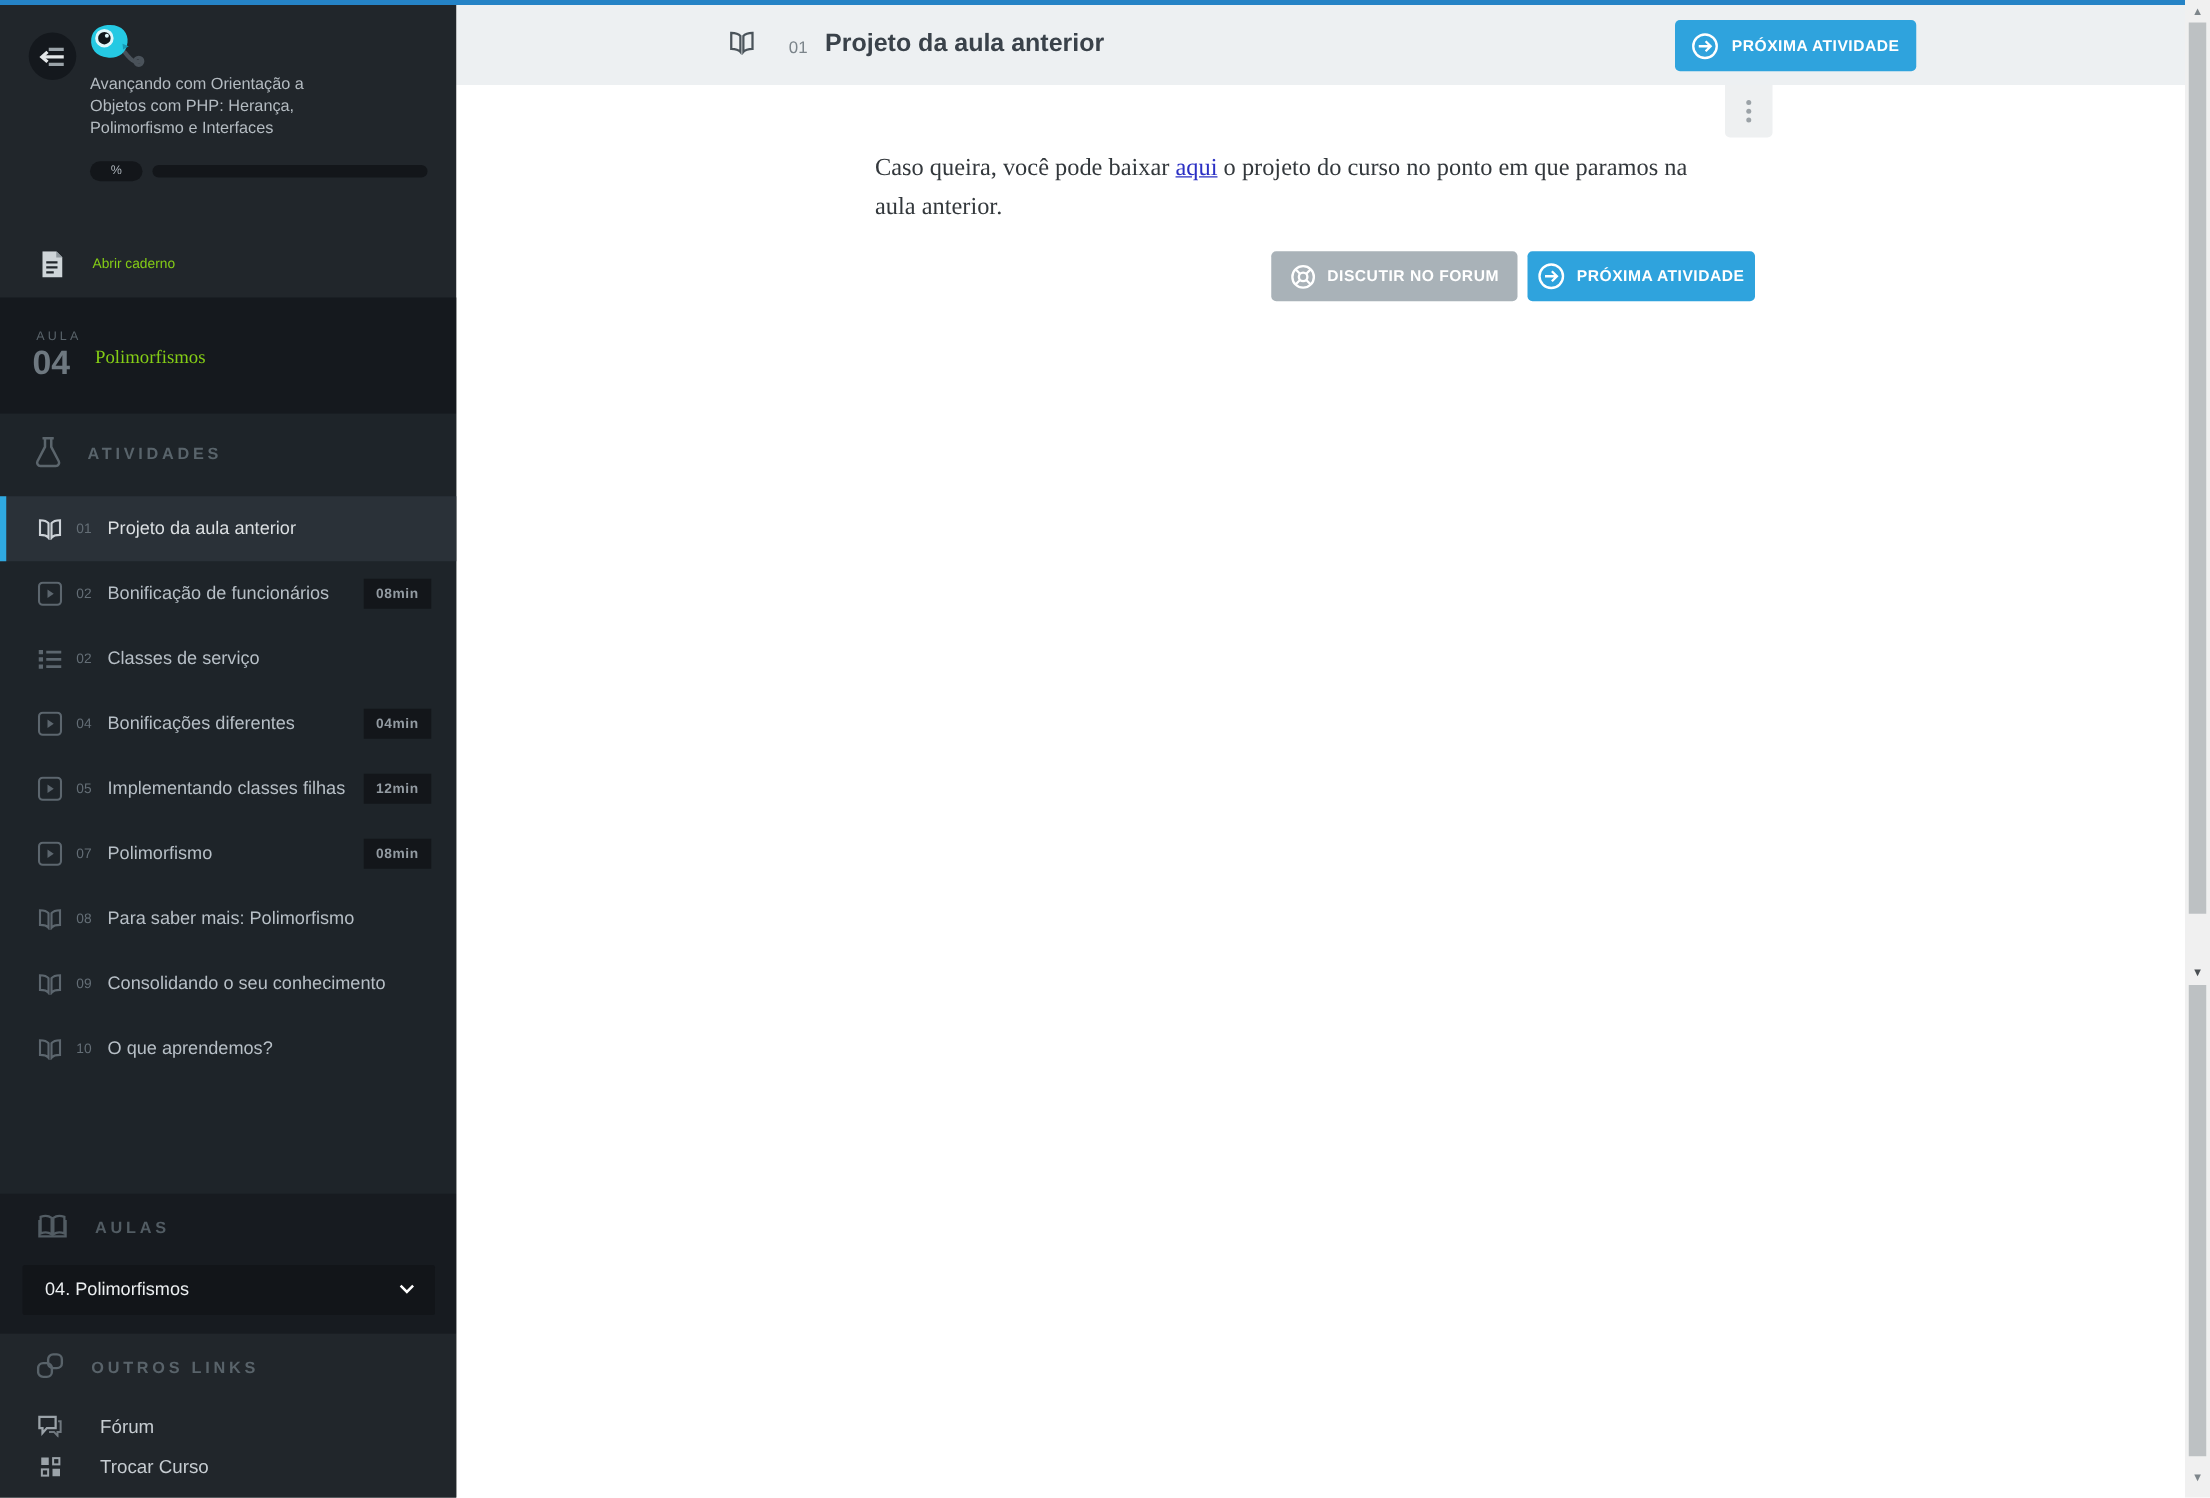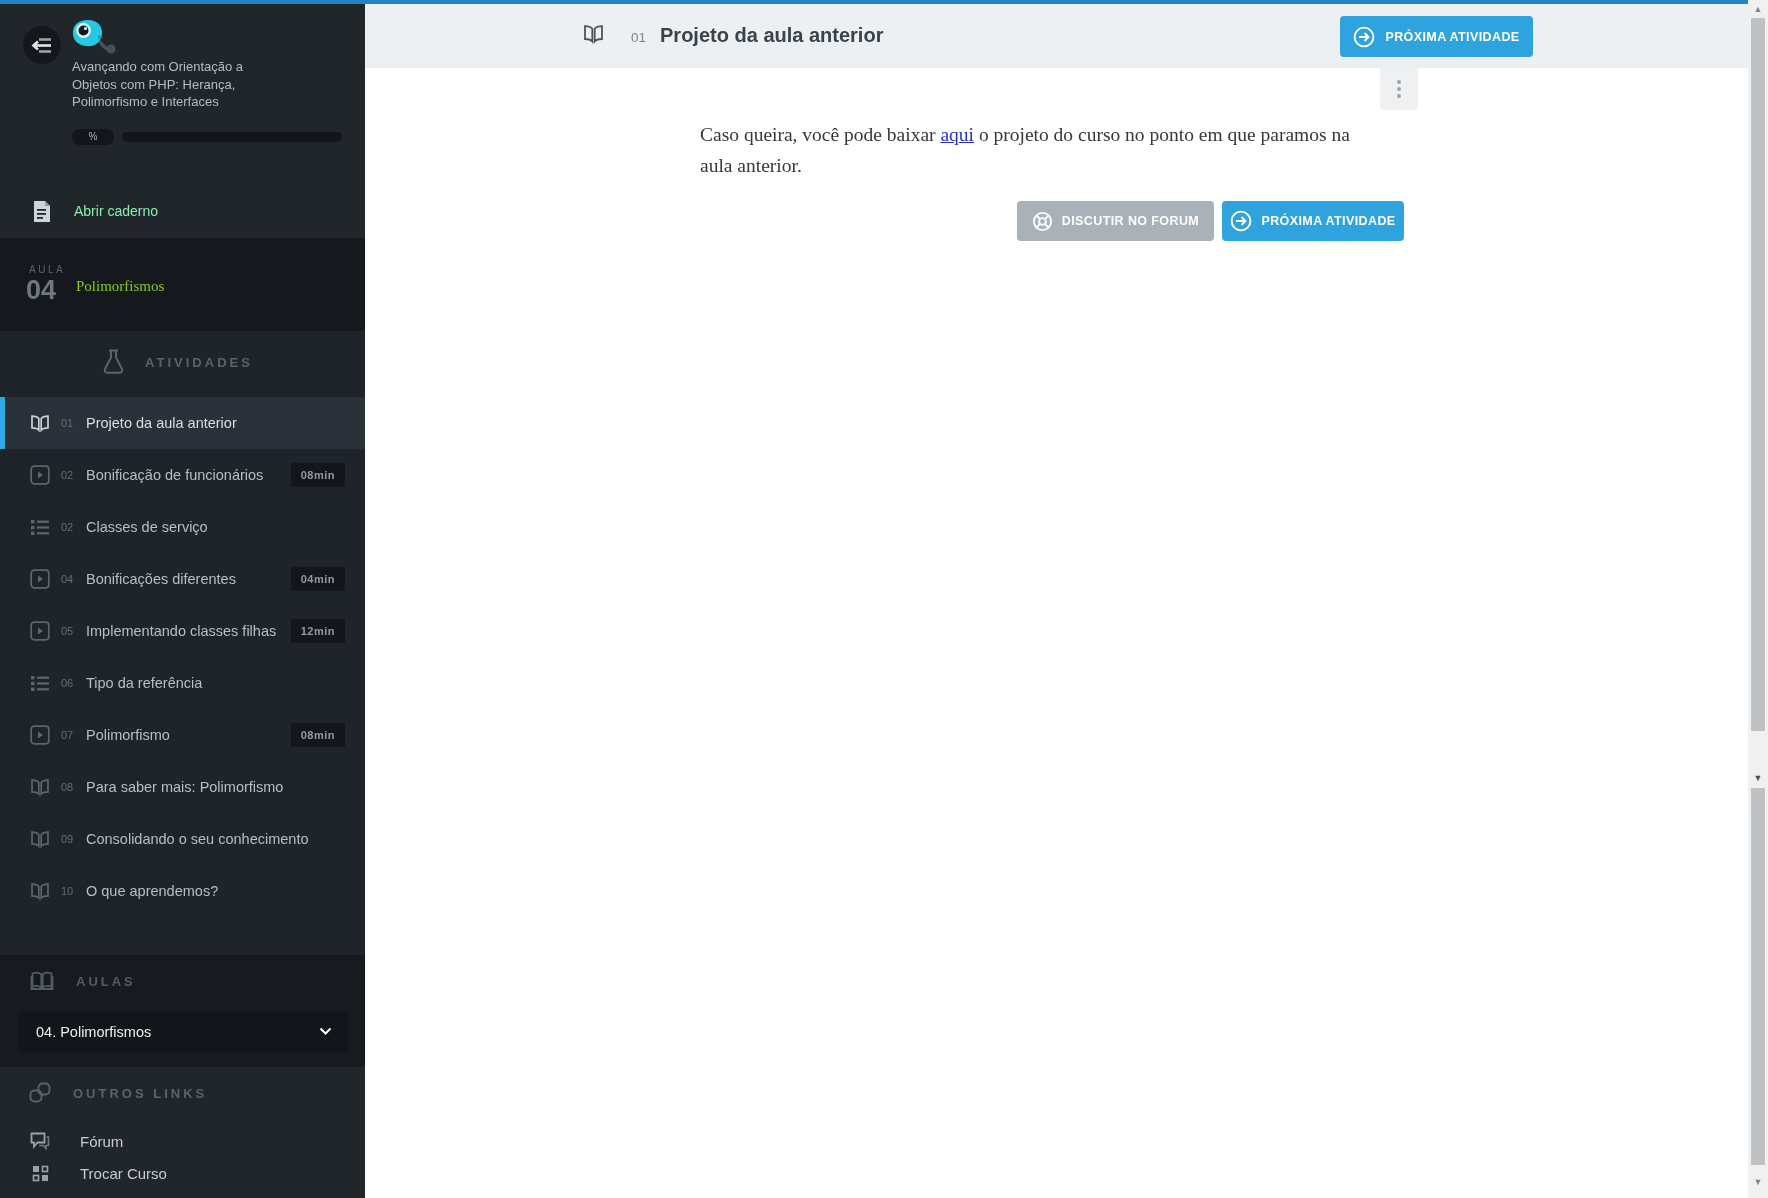--- a/index.html
+++ b/index.html
@@ -18,31 +18,31 @@
   .logo { position:absolute; left:70px; top:18px; width:50px; height:46px; }
   .course-title { position:absolute; left:72px; top:58px; width:190px;
                   font-size:13px; line-height:17.5px; color:#b4bbc1; }
   .progress-pill { position:absolute; left:72px; top:129px; width:42px; height:16px; border-radius:9px;
                    background:#13161a; color:#a9b0b6; font-size:10px; text-align:center; line-height:16px; }
   .progress-track { position:absolute; left:122px; top:132px; width:220px; height:10px; border-radius:5px; background:#13161a; }
 
   .open-notebook { position:absolute; left:0; top:186px; width:365px; height:50px;
                    display:flex; align-items:center; cursor:pointer; }
   .open-notebook .icn { margin-left:33px; }
-  .open-notebook .lbl { margin-left:24px; font-size:14px; color:#86efac; }
+  .open-notebook .lbl { margin-left:24px; font-size:11px; color:#84cc16; }
 
   .lesson-band { position:absolute; left:0; top:238px; width:365px; height:93px; background:#15191e; }
   .aula-kicker { position:absolute; left:29px; top:26px; font-size:10px; letter-spacing:2.5px; color:#59636a; }
   .aula-number { position:absolute; left:26px; top:37px; font-size:27px; font-weight:bold; color:#6e7880; }
   .aula-title  { position:absolute; left:76px; top:40px; font-size:15px; color:#84cc16;font-family:Liberation Serif, serif; }
 
   .activities-section { position:absolute; left:0; top:331px; width:365px; height:624px; background:#1e2429; }
   .section-head { position:absolute; display:flex; align-items:center; color:#59646b; }
   .section-head .s-lbl { font-size:13px; font-weight:bold; letter-spacing:3px; }
-  .act-head { left:28px; top:18px; width:300px; gap:21px;justify-content:center; }
+  .act-head { left:28px; top:18px; width:300px; gap:21px; }
 
   .act-list { position:absolute; left:0; top:66px; width:365px; }
   .act-row { position:relative; height:52px; display:flex; align-items:center; padding-left:28px; cursor:pointer; }
   .act-row .a-icn { width:24px; display:flex; justify-content:center; color:#5c666e; flex:none; }
   .act-row .a-num { margin-left:9px; width:22px; font-size:11px; color:#646e76; flex:none; }
   .act-row .a-lbl { margin-left:3px; font-size:14.5px; color:#b7bfc6; white-space:nowrap; }
   .act-row .a-badge { position:absolute; right:20px; top:14px; background:#13161a; color:#939ba2;
                       font-size:11px; font-weight:bold; letter-spacing:0.5px; padding:6px 10px; }
   .act-row.active { background:#2a3138; border-left:5px solid #2fa9e1; padding-left:23px; }
   .act-row.active .a-icn { color:#ccd2d7; }
@@ -224,34 +224,20 @@
           <svg width="20" height="20" viewBox="0 0 20 20">
             <rect x="1.2" y="1.2" width="17.6" height="17.6" rx="3" fill="none" stroke="currentColor" stroke-width="1.7"></rect>
             <path d="M8 6.6 L13 10 L8 13.4 Z" fill="currentColor"></path>
           </svg>
         </span>
         <span class="a-num">05</span>
         <span class="a-lbl">Implementando classes filhas</span>
         <span class="a-badge">12min</span>
       </div>
 
-      <div class="act-row">
-        <span class="a-icn">
-          <svg width="20" height="17" viewBox="0 0 20 17">
-            <rect x="1" y="1" width="3.4" height="3.4" fill="currentColor"></rect>
-              <rect x="7" y="1.6" width="12" height="2.2" fill="currentColor"></rect>
-            <rect x="1" y="6.8" width="3.4" height="3.4" fill="currentColor"></rect>
-              <rect x="7" y="7.4" width="12" height="2.2" fill="currentColor"></rect>
-            <rect x="1" y="12.6" width="3.4" height="3.4" fill="currentColor"></rect>
-              <rect x="7" y="13.2" width="12" height="2.2" fill="currentColor"></rect>
-          </svg>
-        </span>
-        <span class="a-num">06</span>
-        <span class="a-lbl">Tipo da referência</span>
-      </div>
 
       <div class="act-row">
         <span class="a-icn">
           <svg width="20" height="20" viewBox="0 0 20 20">
             <rect x="1.2" y="1.2" width="17.6" height="17.6" rx="3" fill="none" stroke="currentColor" stroke-width="1.7"></rect>
             <path d="M8 6.6 L13 10 L8 13.4 Z" fill="currentColor"></path>
           </svg>
         </span>
         <span class="a-num">07</span>
         <span class="a-lbl">Polimorfismo</span>

